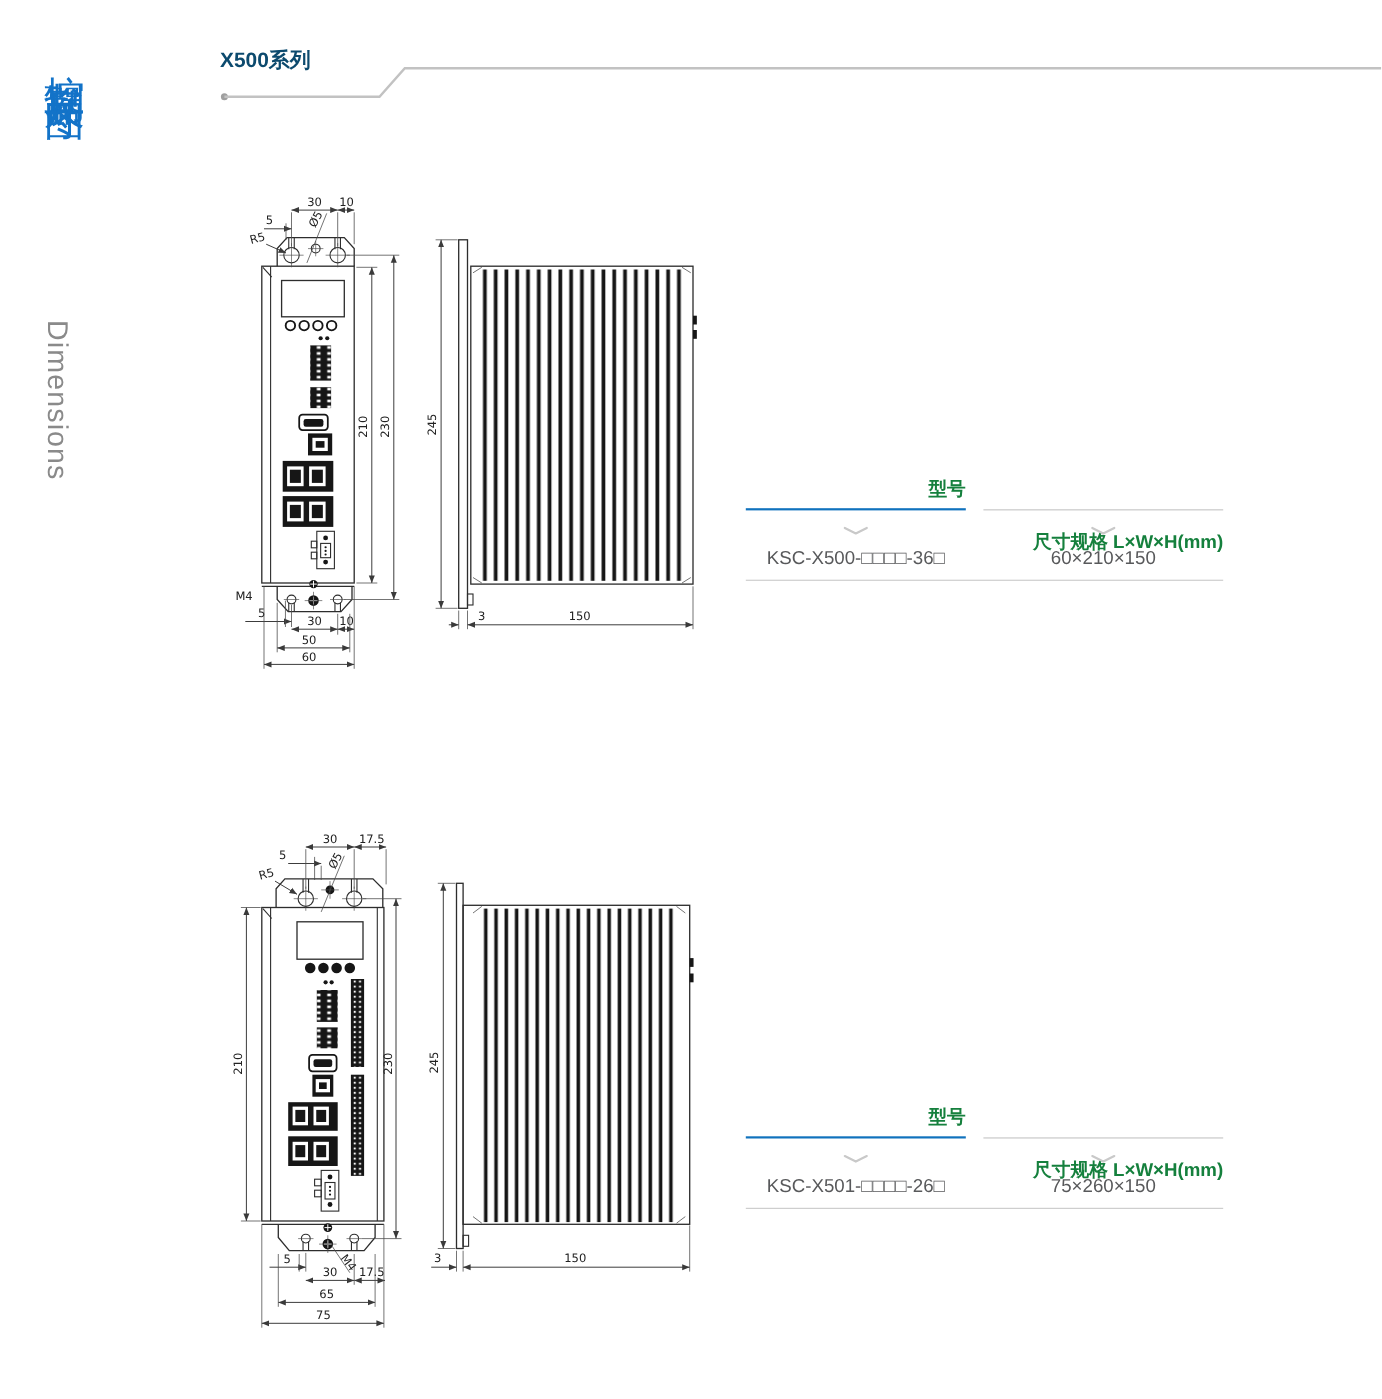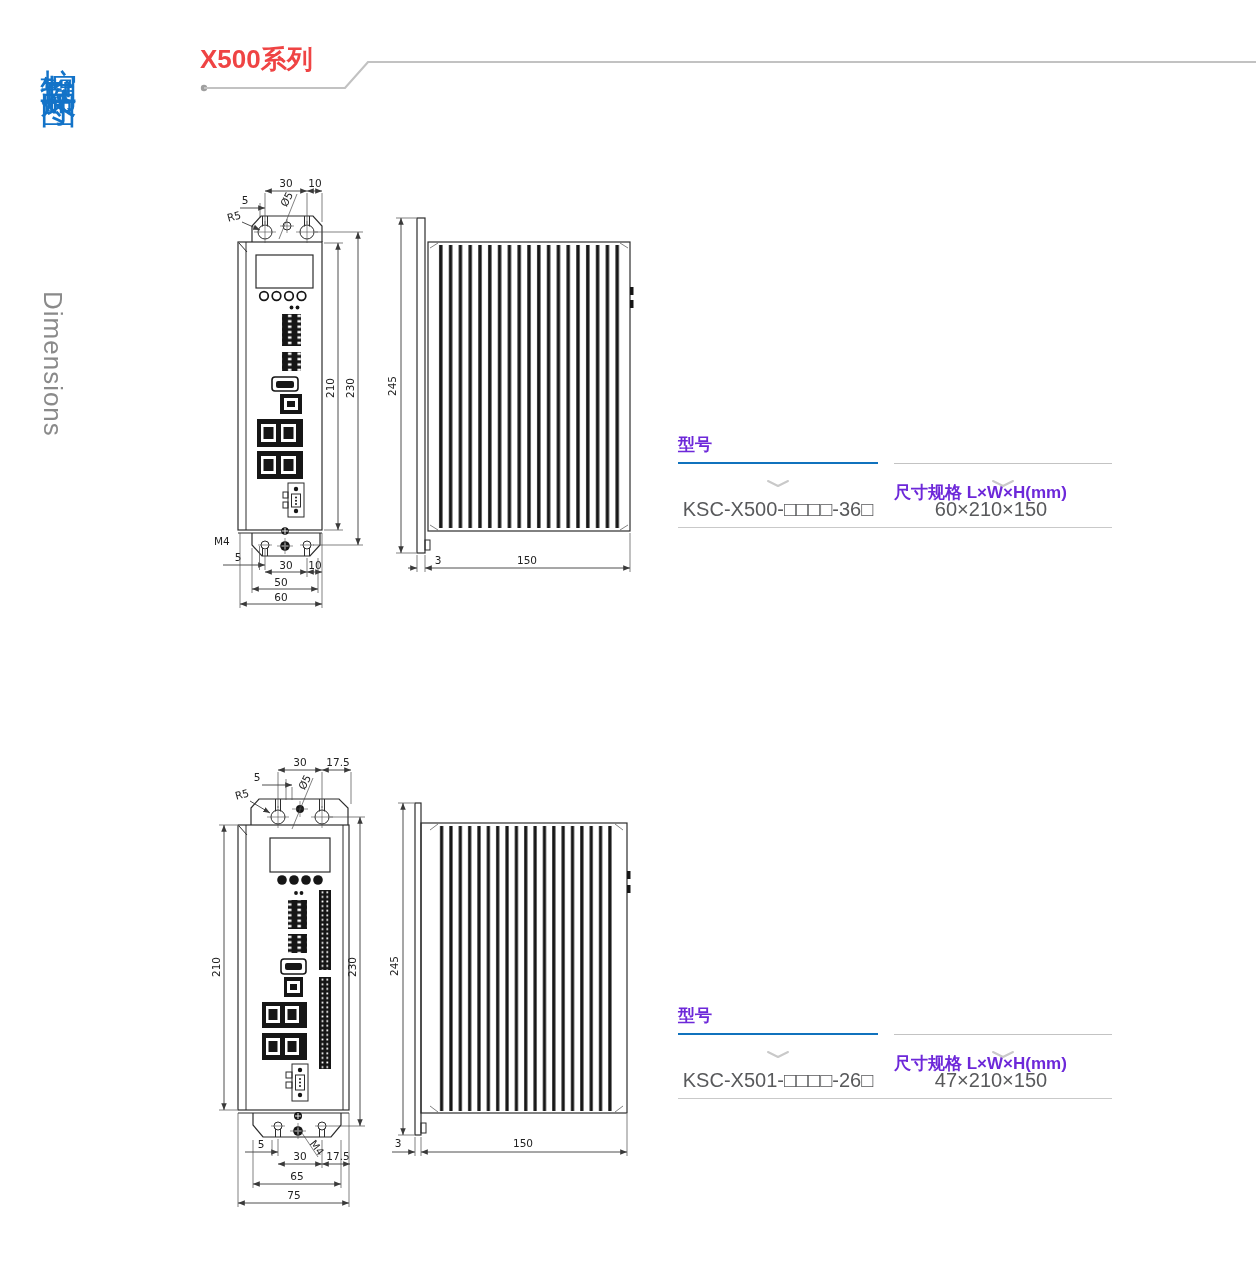--- a/index.html
+++ b/index.html
@@ -15,21 +15,21 @@
     font-size:37px; letter-spacing:5px; color:#1373c8; font-weight:500;
   }
   .title-en {
     position:absolute; left:37px; top:291px;
     writing-mode:vertical-rl;
     font-size:26px; letter-spacing:1px; color:#8a8a8a;
   }
   
   .series {
     position:absolute; left:200px; top:42px;
-    font-size:26px; font-weight:600; color:#ef4444;
+    font-size:19px; font-weight:600; color:#0c4a6e;
   }
   .header-rule { position:absolute; left:0; top:0; }
   
   .draw { position:absolute; left:0; }
   #draw1 { top:150px; }
   #draw2 { top:730px; }
   .ol  { fill:none; stroke:#2d2d2d; stroke-width:1.2px; }
   .ol2 { fill:none; stroke:#2d2d2d; stroke-width:1px; }
   .blk { fill:#161616; stroke:none; }
   .wht { fill:#ffffff; stroke:none; }
@@ -40,36 +40,36 @@
   .dimE { stroke:#3a3a3a; stroke-width:0.9px; fill:none; marker-end:url(#ar); }
   .ext { fill:none; stroke:#4a4a4a; stroke-width:0.7px; }
   .ch  { fill:none; stroke:#4a4a4a; stroke-width:0.6px; }
   .wch { fill:none; stroke:#fff; stroke-width:0.9px; }
   .lbl { font:10.5px "DejaVu Sans", sans-serif; fill:#222; }
   
   .spec-table { position:absolute; left:678px; width:434px; height:100px; }
   #table1 { top:430px; }
   #table2 { top:1001px; }
   .st-h1, .st-h2 {
-    position:absolute; top:3px; text-align:left;
-    font-size:17px; color:#6d28d9; font-weight:600;
+    position:absolute; top:3px; text-align:right;
+    font-size:17px; color:#15803d; font-weight:600;
   }
   .st-h1 { left:0; width:200px; }
   .st-h2 { left:216px; width:218px;margin-top:48px; }
   .st-u1 { position:absolute; left:0; top:32px; width:200px; height:2px; background:#1072bd; }
   .st-u2 { position:absolute; left:216px; top:33px; width:218px; height:1px; background:#c3c3c3; }
   .st-c1, .st-c2 { position:absolute; top:44px; text-align:center; }
   .st-c1 { left:0; width:200px; }
   .st-c2 { left:216px; width:218px; }
   .st-d1, .st-d2 {
     position:absolute; top:68px; text-align:center;
-    font-size:20px; color:#58595b;
+    font-size:17px; color:#58595b;
   }
   .st-d1 { left:0; width:200px; }
-  .st-d2 { left:204px; width:218px; }
+  .st-d2 { left:216px; width:218px; }
   .st-b { position:absolute; left:0; top:97px; width:434px; height:1px; background:#c9c9c9; }
 </style>
 </head>
 <body>
 
 <div class="page">
 
   <div class="title-cn">控制器尺寸图</div>
   <div class="title-en">Dimensions</div>
 
@@ -429,17 +429,17 @@
       <svg width="24" height="9" viewBox="0 0 24 9">
           <polyline points="2,2 12,7 22,2" fill="none" stroke="#c9c9c9" stroke-width="2" stroke-linecap="round" stroke-linejoin="round"></polyline>
         </svg>
     </div>
     <div class="st-c2">
       <svg width="24" height="9" viewBox="0 0 24 9">
           <polyline points="2,2 12,7 22,2" fill="none" stroke="#c9c9c9" stroke-width="2" stroke-linecap="round" stroke-linejoin="round"></polyline>
         </svg>
     </div>
     <div class="st-d1">KSC-X501-□□□□-26□</div>
-    <div class="st-d2">47×210×150</div>
+    <div class="st-d2">75×260×150</div>
     <div class="st-b"></div>
   </div>
 
 </div>
 
 </body></html>

